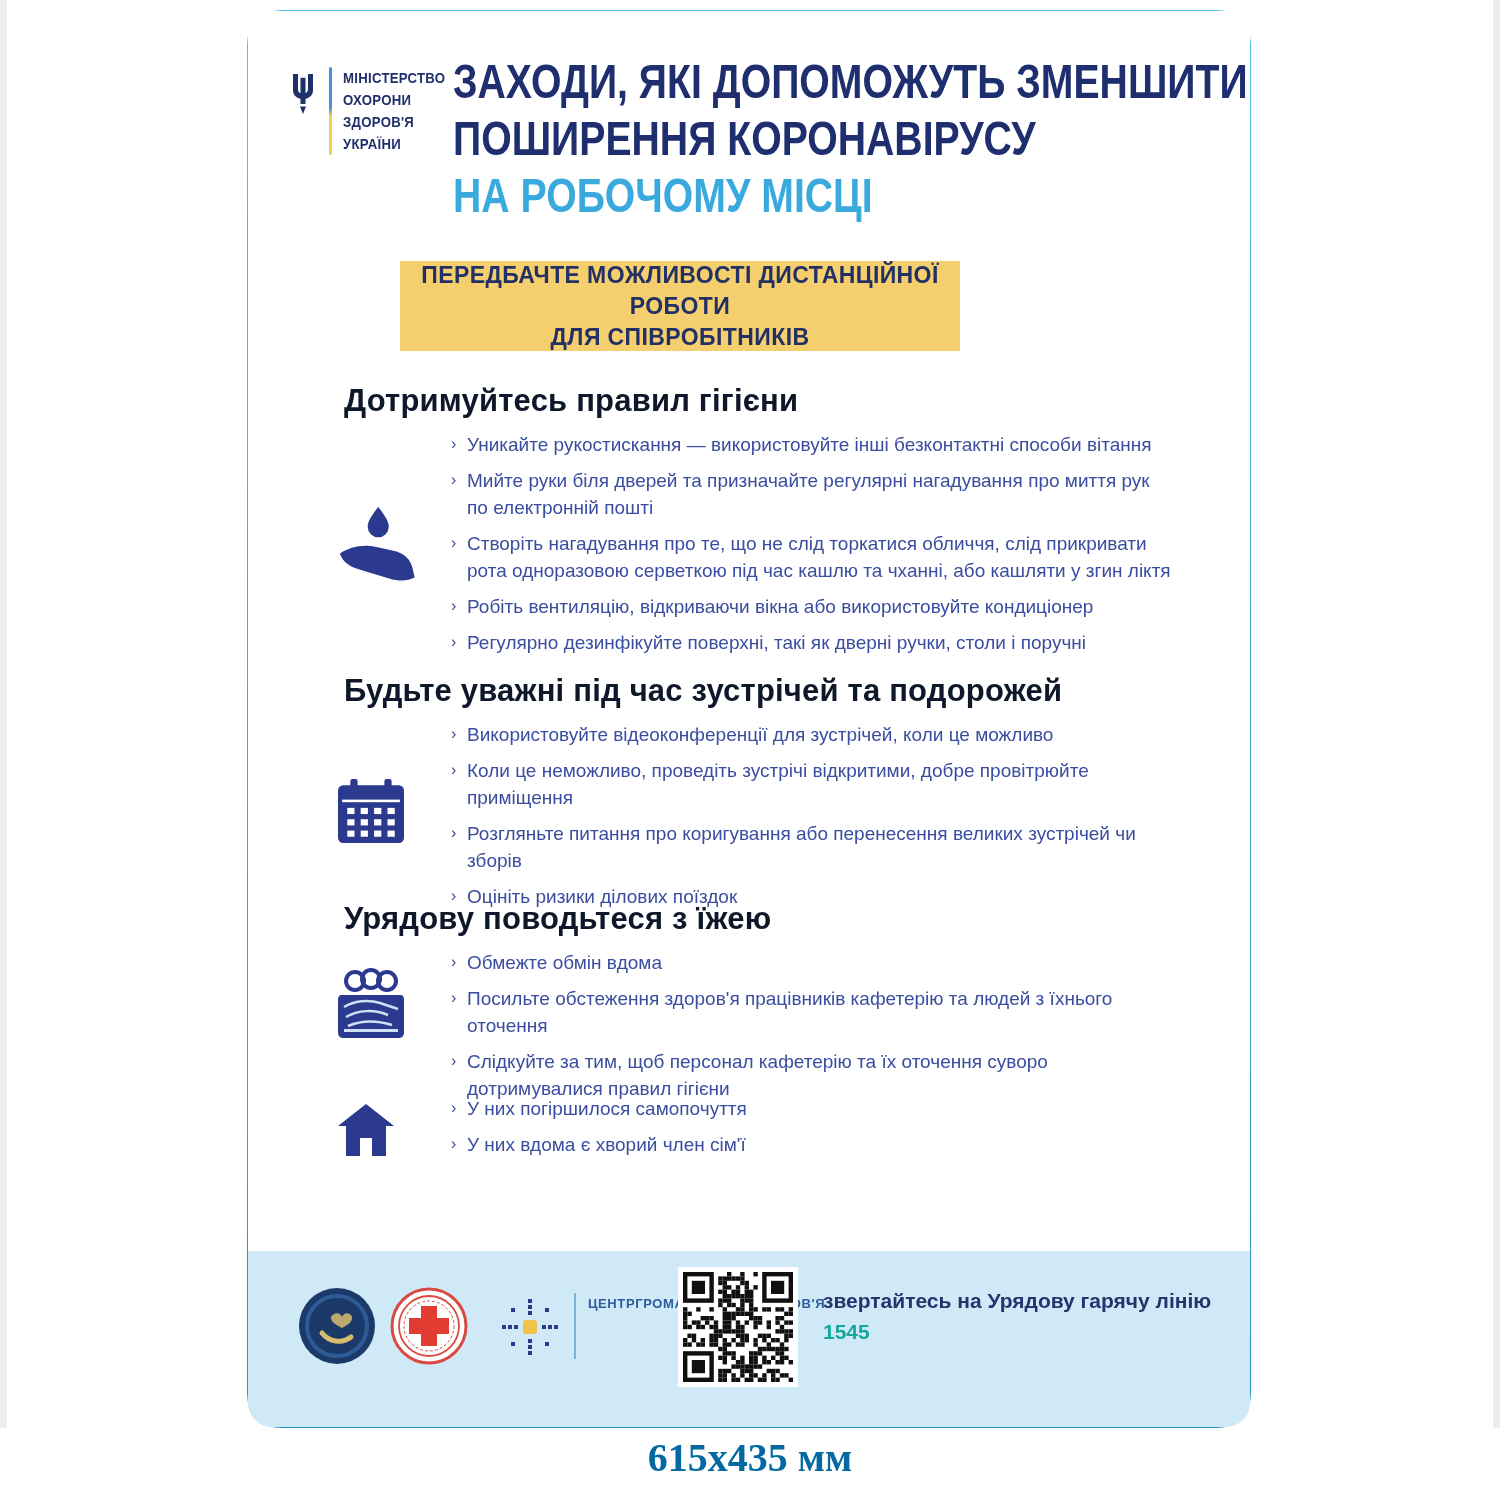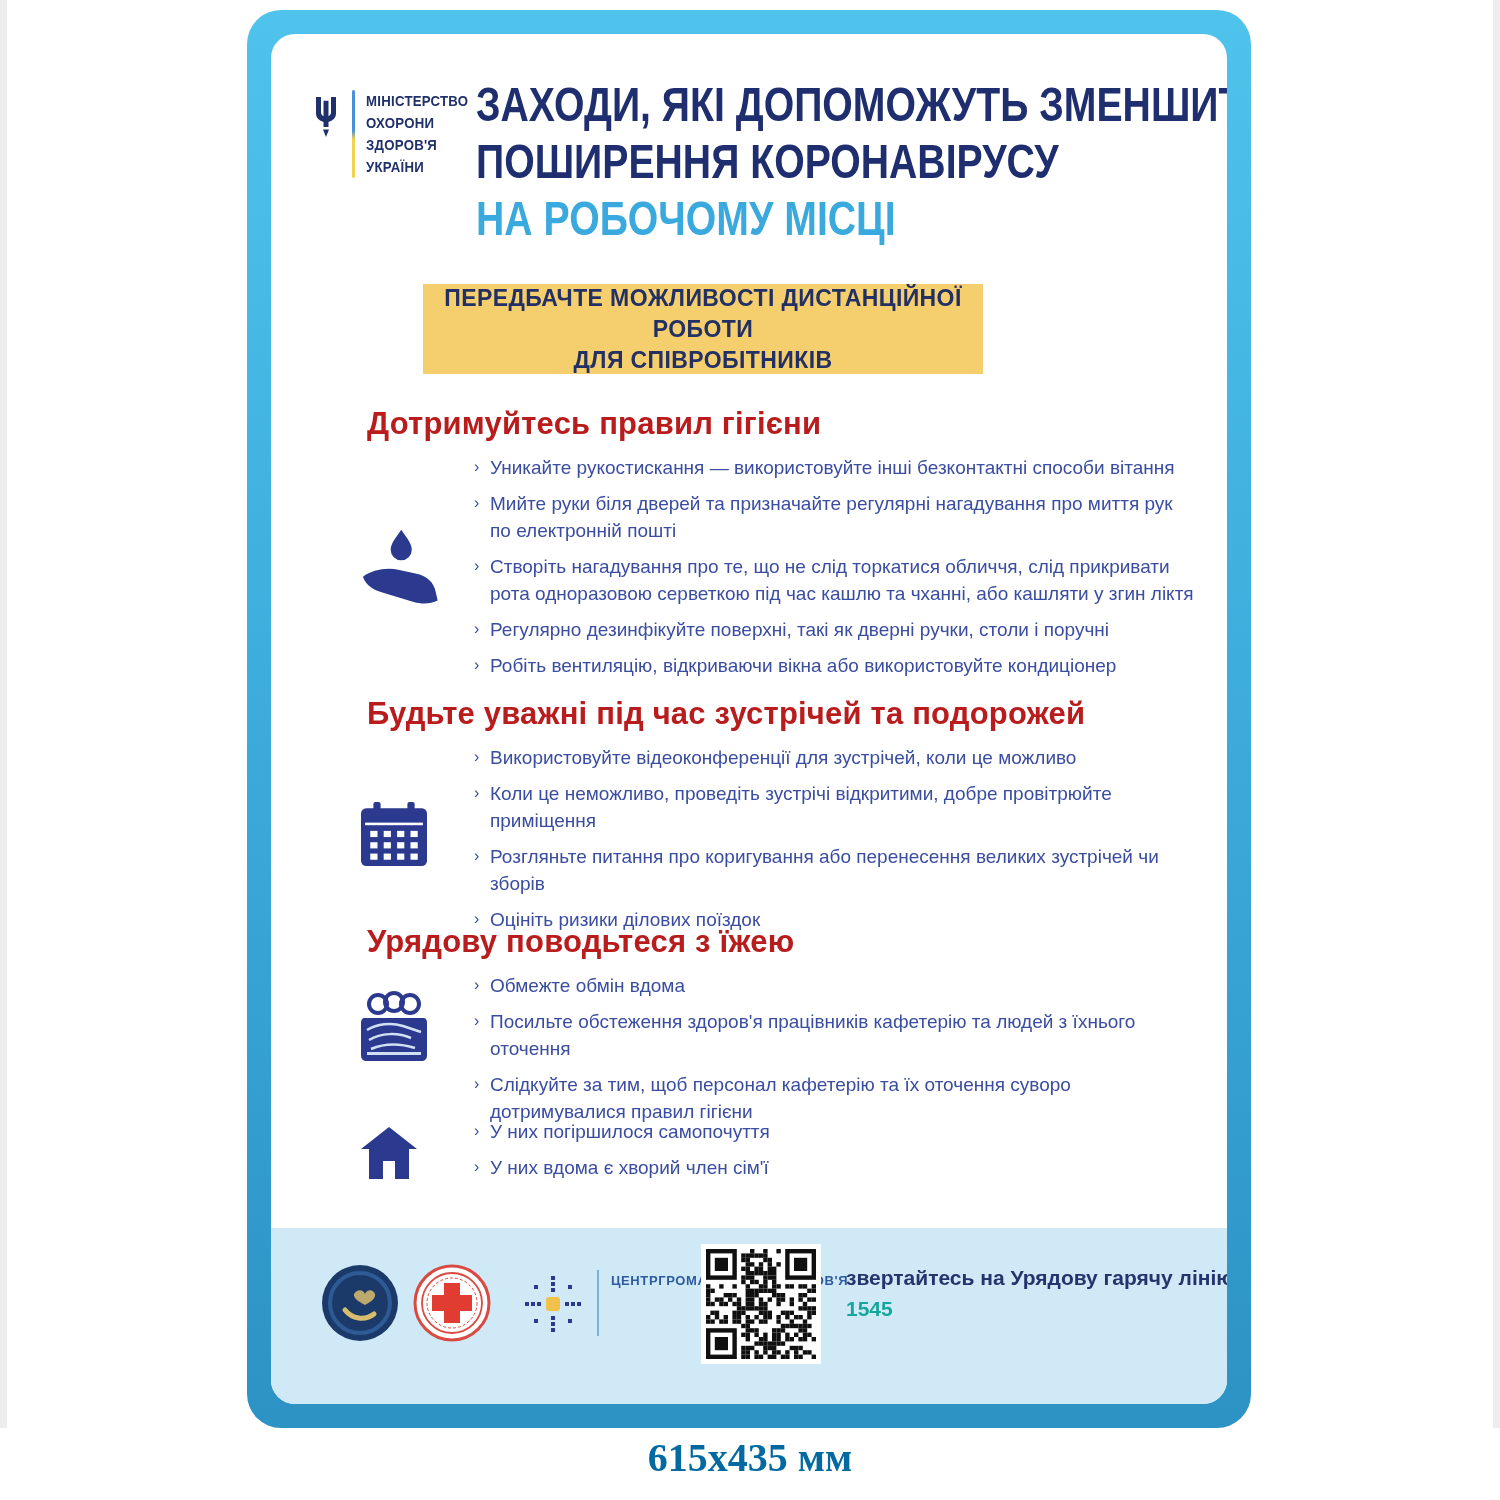--- a/index.html
+++ b/index.html
@@ -7,21 +7,21 @@
     width:1500px;height:1500px;position:relative;background:#ffffff;
     font-family:"Liberation Sans",sans-serif;overflow:hidden;
   }
   .edge-strip{position:absolute;top:0;width:7px;height:1428px;background:#ededed;}
   .edge-strip.left{left:0;}
   .edge-strip.right{right:0;}
 
   
   .poster{
     position:absolute;left:247px;top:10px;width:1004px;height:1418px;
-    border-radius:34px;box-sizing:border-box;padding:24px;
+    border-radius:34px;box-sizing:border-box;padding:1px;
     background:linear-gradient(180deg,#4fc3ec 0%,#3aa9da 55%,#2d92c4 100%);
   }
   .poster-inner{
     position:relative;width:100%;height:100%;
     background:#ffffff;border-radius:24px;overflow:hidden;
   }
 
   
   .header-logo{position:absolute;left:40px;top:56px;display:flex;gap:11px;align-items:flex-start;}
   .tryzub svg{width:30px;height:46px;display:block;margin-top:4px;}
@@ -38,21 +38,21 @@
   
   .banner{
     position:absolute;left:152px;top:250px;width:560px;height:90px;background:#f5cf6e;
     display:flex;flex-direction:column;align-items:center;justify-content:center;text-align:center;
     color:#233064;font-weight:bold;font-size:23px;line-height:31px;letter-spacing:.4px;
   }
 
   
   .section{position:absolute;left:96px;width:830px;}
   .sec1{top:372px;} .sec2{top:662px;} .sec3{top:890px;} .sec4{top:1072px;}
-  .section-heading{font-weight:bold;color:#b91c1c;font-size:31px;letter-spacing:.2px;}
+  .section-heading{font-weight:bold;color:#0f172a;font-size:31px;letter-spacing:.2px;}
   .section-body{position:relative;margin-top:12px;}
   .section-icon{position:absolute;left:-6px;}
   .sec1 .section-icon{top:66px;} .sec2 .section-icon{top:58px;}
   .sec3 .section-icon{top:16px;} .sec4 .section-icon{top:8px;}
   .bullets{margin:0 0 0 106px;padding:0;list-style:none;width:724px;}
   .bullet{position:relative;color:#3a4da0;font-size:19px;line-height:27px;margin-bottom:9px;padding-left:17px;}
   .bullet::before{content:"\203A";position:absolute;left:1px;top:-1px;font-size:16px;color:#3a4da0;}
 
   
   .footer{position:absolute;left:0;bottom:0;width:100%;height:176px;background:#cfe9f7;}
@@ -114,22 +114,22 @@
         <span class="section-icon">
           <svg width="92" height="96" viewBox="0 0 96 96">
             <path fill="#2b3a8f" d="M42 8c-7 10-11 15-11 21a11 11 0 0 0 22 0c0-6-4-11-11-21z"></path>
             <path fill="#2b3a8f" d="M2 57c10-7 24-10 38-7l18 4c11 2.5 18 9 20 19l2 9c-7 3.5-16 4-25 1.5L24 74C13 71 5 66 2 57z"></path>
           </svg>
         </span>
         <ul class="bullets">
           <li class="bullet">Уникайте рукостискання — використовуйте інші безконтактні способи вітання</li>
           <li class="bullet">Мийте руки біля дверей та призначайте регулярні нагадування про миття рук по електронній пошті</li>
           <li class="bullet">Створіть нагадування про те, що не слід торкатися обличчя, слід прикривати рота одноразовою серветкою під час кашлю та чханні, або кашляти у згин ліктя</li>
+          <li class="bullet">Робіть вентиляцію, відкриваючи вікна або використовуйте кондиціонер</li>
           <li class="bullet">Регулярно дезинфікуйте поверхні, такі як дверні ручки, столи і поручні</li>
-          <li class="bullet">Робіть вентиляцію, відкриваючи вікна або використовуйте кондиціонер</li>
         </ul>
       </div>
     </div>
 
     <div class="section sec2">
       <div class="section-heading">Будьте уважні під час зустрічей та подорожей</div>
       <div class="section-body">
         <span class="section-icon">
           <svg width="66" height="66" viewBox="0 0 64 64">
             <rect x="12" y="0" width="7" height="12" rx="2" fill="#2b3a8f"></rect>

